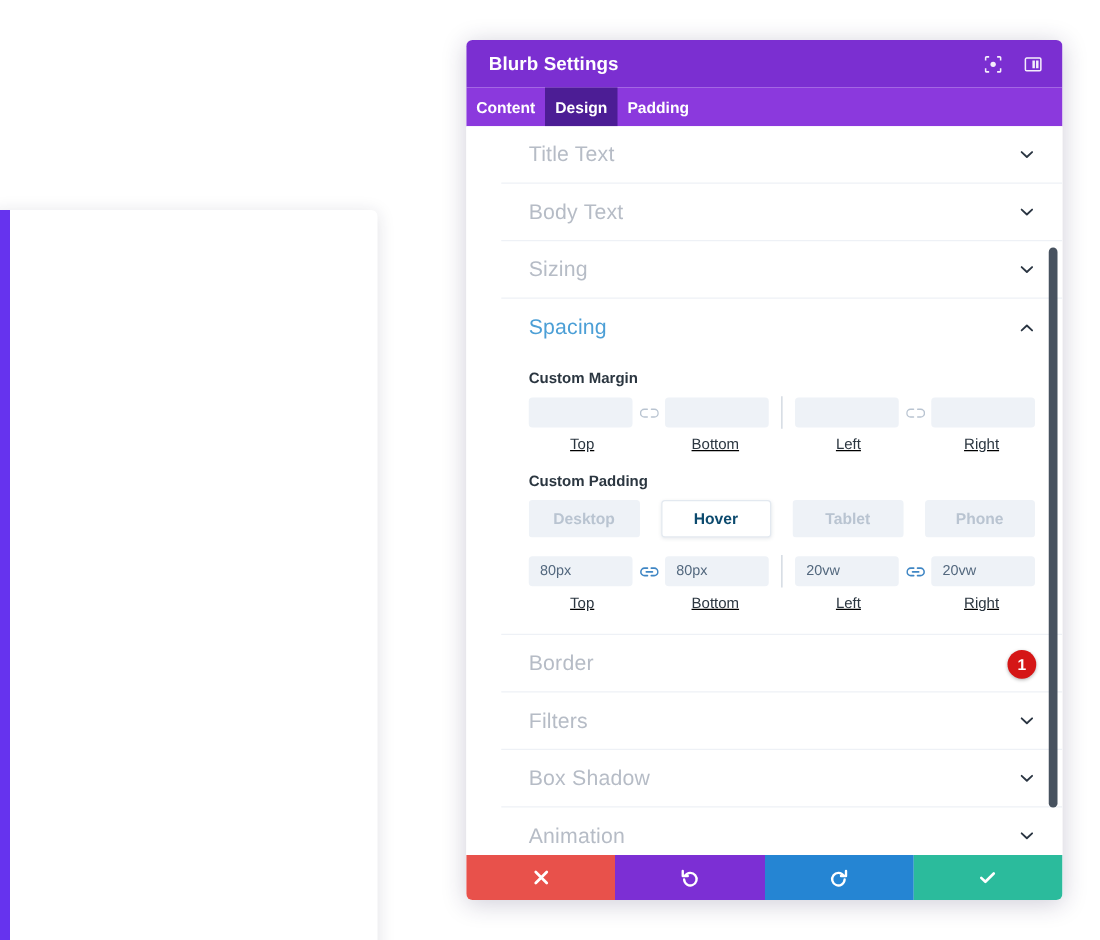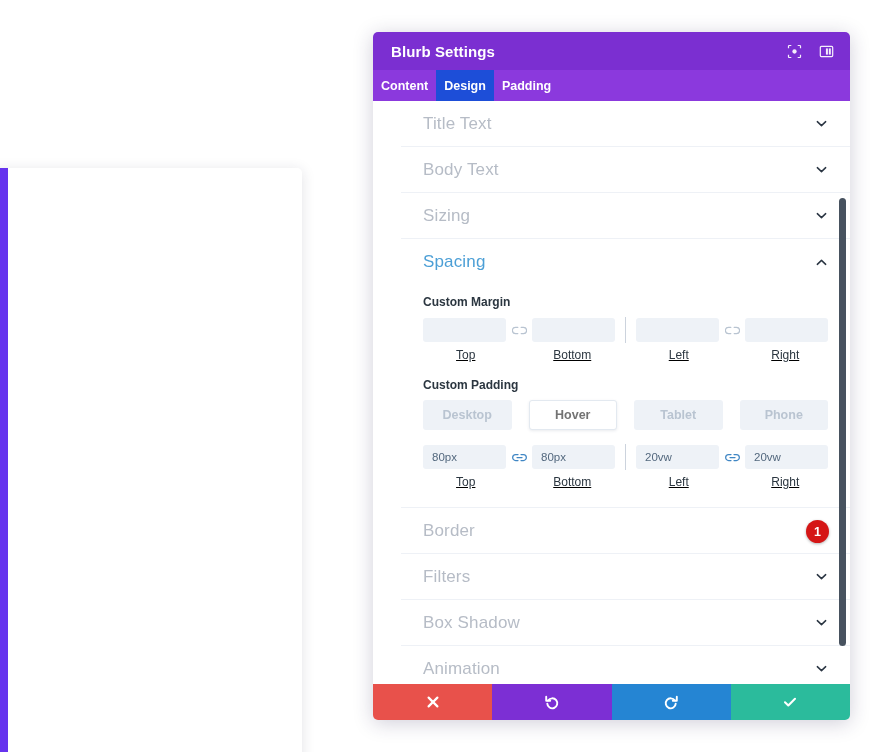--- a/index.html
+++ b/index.html
@@ -91,21 +91,21 @@
   }
   .tab {
     display: flex; align-items: center; justify-content: center;
     padding: 0 8px;
     font-size: 12.5px;
     font-weight: bold;
     color: #ffffff;
     cursor: pointer;
     white-space: nowrap;
   }
-  .tab.active { background: #1d4ed8; }
+  .tab.active { background: #4c1d95; }
 
   
   .modal-body {
     position: relative;
     flex: 1 1 auto;
     background: #ffffff;
     overflow: hidden;
   }
   .scroll-inner {
     position: absolute;
@@ -226,21 +226,21 @@
     border-radius: 3px;
     display: flex; align-items: center; justify-content: center;
     font-size: 12.5px;
     font-weight: bold;
     color: #b9c4d1;
     cursor: pointer;
     border: 1px solid transparent;
   }
   .seg-btn.active {
     background: #ffffff;
-    color: #737373;
+    color: #0c4a6e;
     border: 1px solid #e3e9f0;
     box-shadow: 0 1px 3px rgba(40,60,90,.10);
   }
 
   
   .badge {
     position: absolute;
     left: 433px;
     top: 419px;
     width: 23px;

